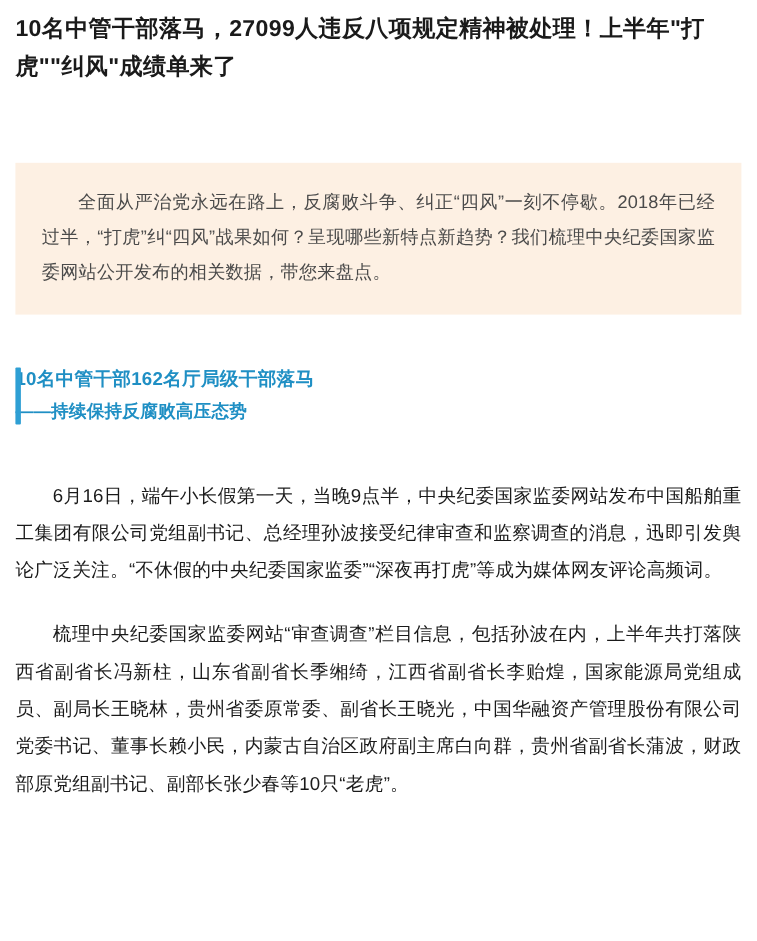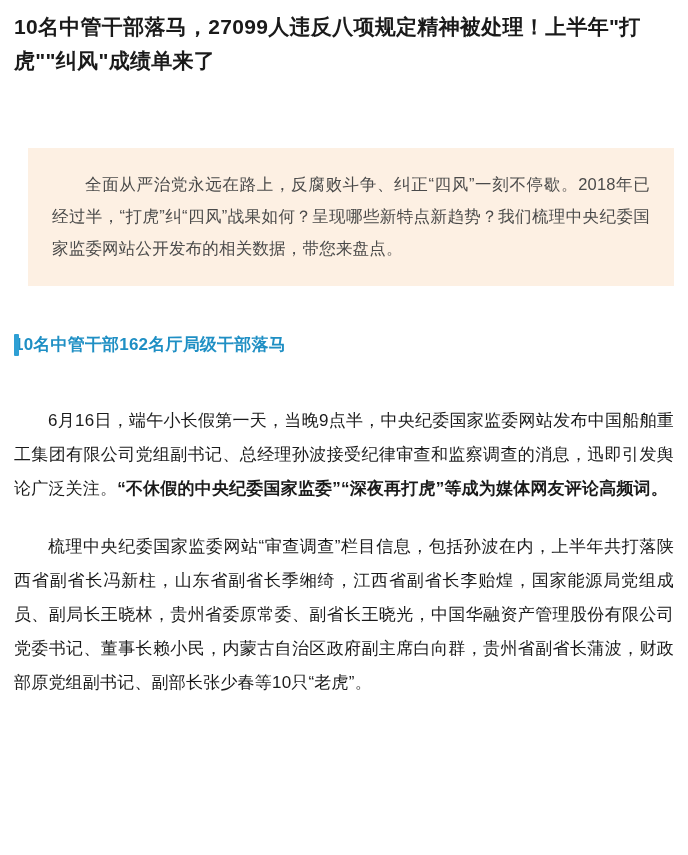--- a/index.html
+++ b/index.html
@@ -28,21 +28,21 @@
     margin: 0 0 8px 0;
     text-align: left;
   }
   .title-spacer {
     height: 62px;
   }
   .lead-box {
     background: #fdf0e3;
     padding: 20px 24px 22px 24px;
     box-sizing: border-box;
-    margin: 0 0 10px 14px;
+    margin: 0 0 10px 0;
   }
   .lead-text {
     font-size: 16.5px;
     line-height: 32px;
     color: #4a4a4a;
     text-indent: 2em;
     margin: 0;
     text-align: justify;
     letter-spacing: 0.2px;
   }
@@ -87,41 +87,42 @@
     color: #1a1a1a;
     text-indent: 2em;
     margin: 0 0 24px 0;
     text-align: justify;
     letter-spacing: 0.2px;
   }
   p.body-par:last-child {
     margin-bottom: 0;
   }
   .bold-inline {
-    font-weight: bold;
+    font-weight: normal;
   }
 </style>
 </head>
 <body>
 
 <div class="page">
 
   <h1 class="article-title">10名中管干部落马，27099人违反八项规定精神被处理！上半年"打虎""纠风"成绩单来了</h1>
 
   <div class="title-spacer"></div>
 
   <div class="lead-box">
     <p class="lead-text">全面从严治党永远在路上，反腐败斗争、纠正“四风”一刻不停歇。2018年已经过半，“打虎”纠“四风”战果如何？呈现哪些新特点新趋势？我们梳理中央纪委国家监委网站公开发布的相关数据，带您来盘点。</p>
   </div>
 
   <div class="section-gap"></div>
 
   <div class="section-head">
     <span class="section-head-bar"></span>
     <h2 class="section-title">10名中管干部162名厅局级干部落马</h2>
+    <h3 class="section-subtitle">——持续保持反腐败高压态势</h3>
   </div>
 
   <div class="body-gap"></div>
 
   <div id="body-content">
       <p class="body-par"><span>6月16日，端午小长假第一天，当晚9点半，中央纪委国家监委网站发布中国船舶重工集团有限公司党组副书记、总经理孙波接受纪律审查和监察调查的消息，迅即引发舆论广泛关注。</span><span class="bold-inline">“不休假的中央纪委国家监委”“深夜再打虎”等成为媒体网友评论高频词。</span></p>
       <p class="body-par"><span>梳理中央纪委国家监委网站“审查调查”栏目信息，包括孙波在内，上半年共打落陕西省副省长冯新柱，山东省副省长季缃绮，江西省副省长李贻煌，国家能源局党组成员、副局长王晓林，贵州省委原常委、副省长王晓光，中国华融资产管理股份有限公司党委书记、董事长赖小民，内蒙古自治区政府副主席白向群，贵州省副省长蒲波，财政部原党组副书记、副部长张少春等10只“老虎”。</span></p>
     </div>
 
 </div>

